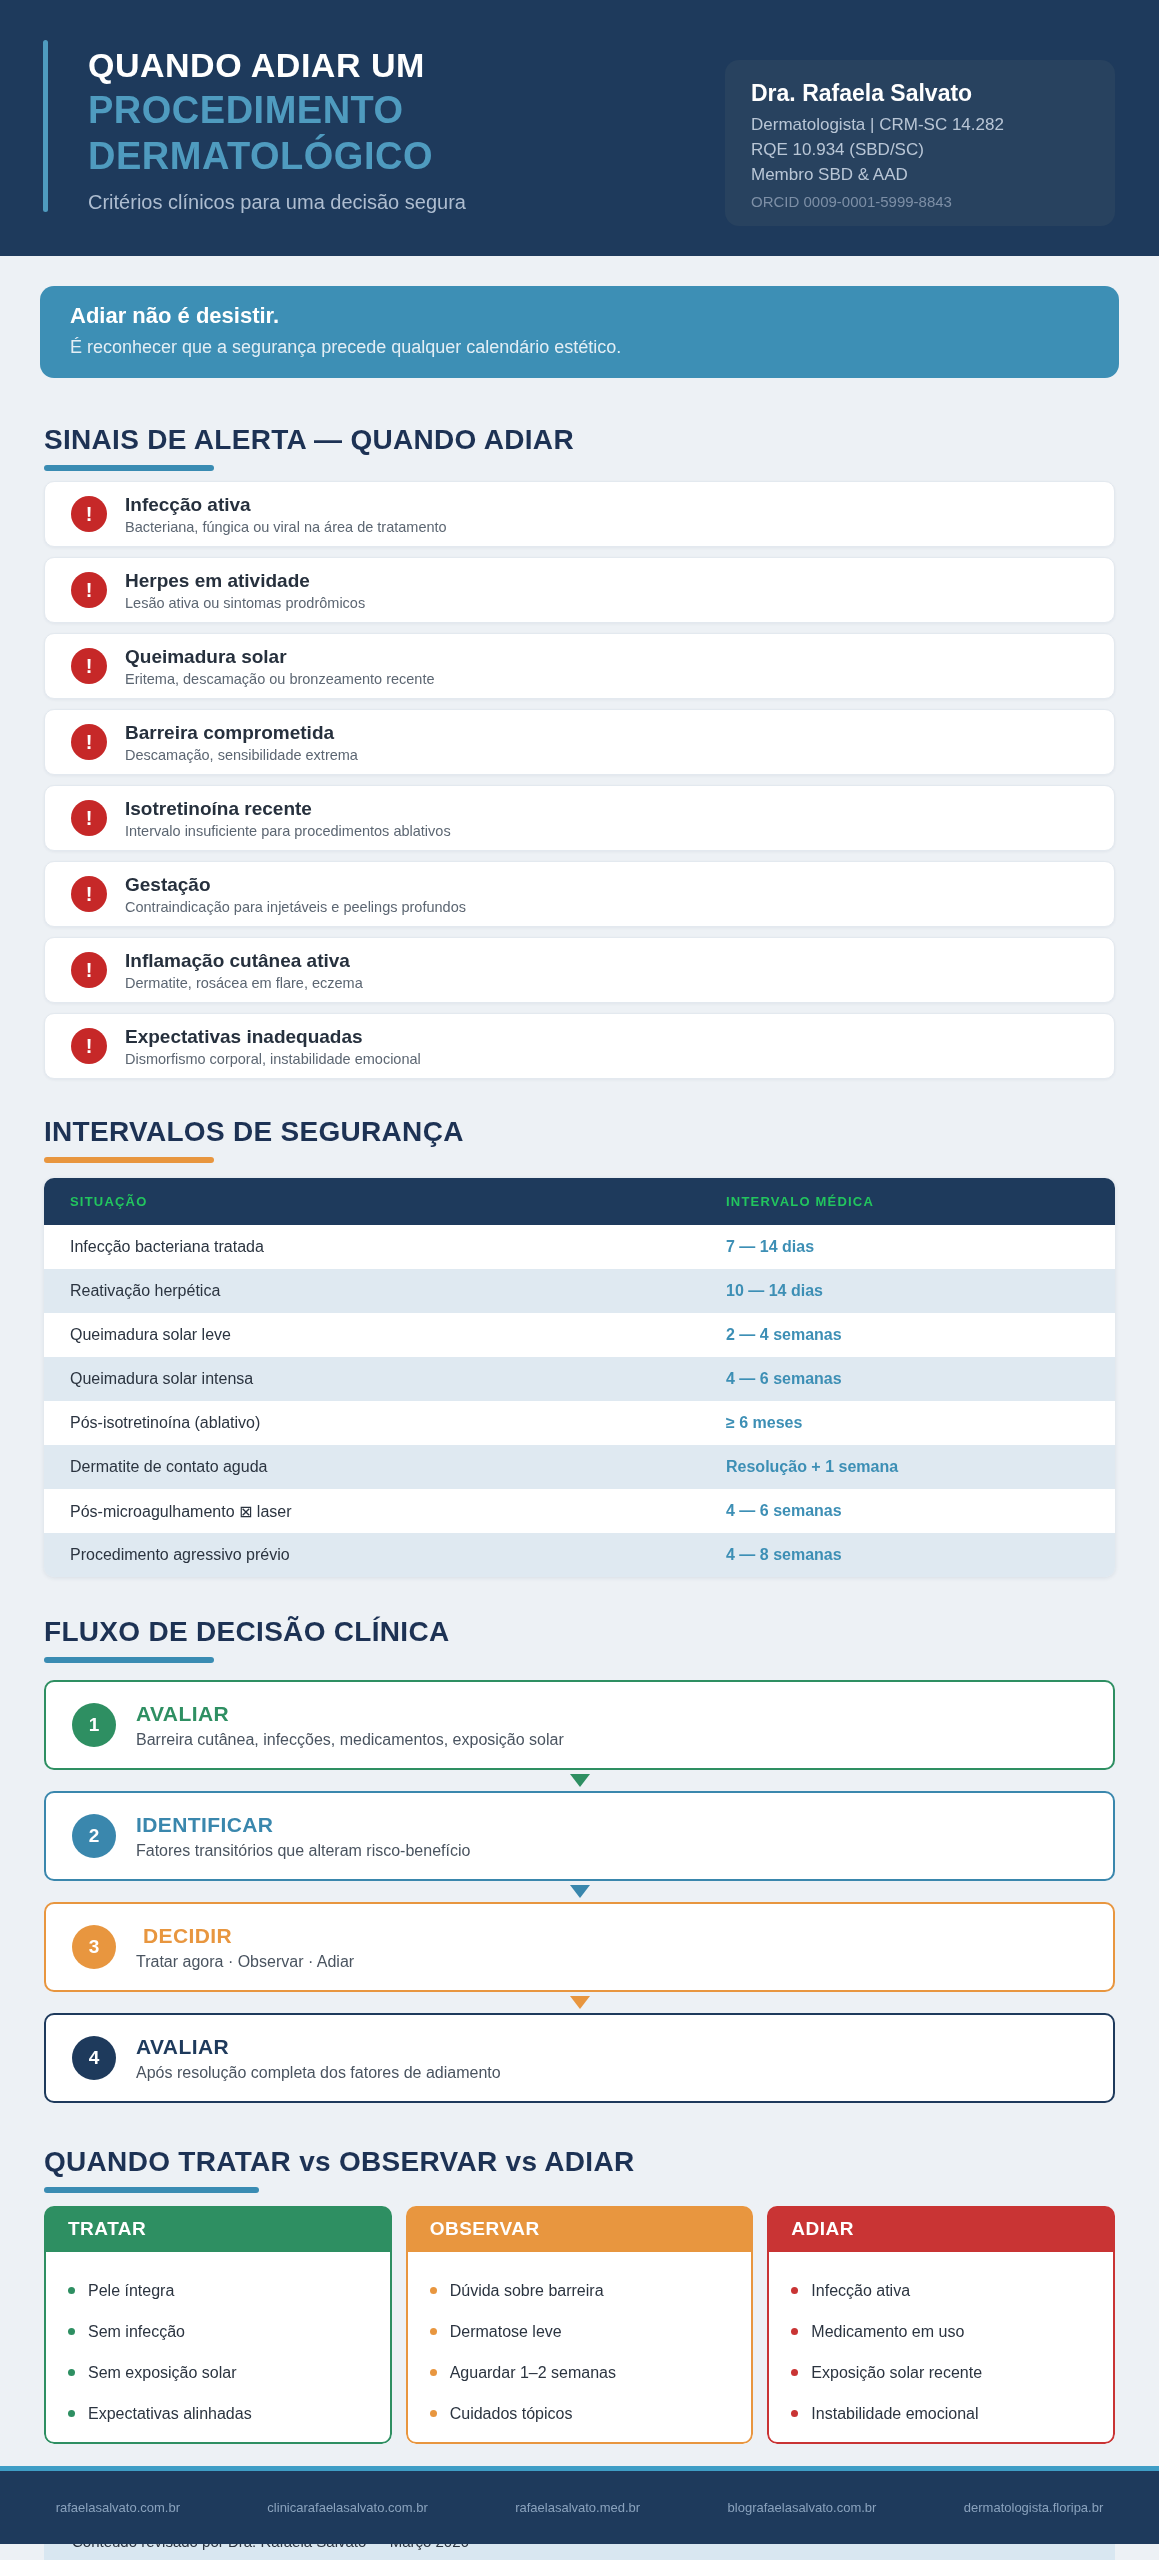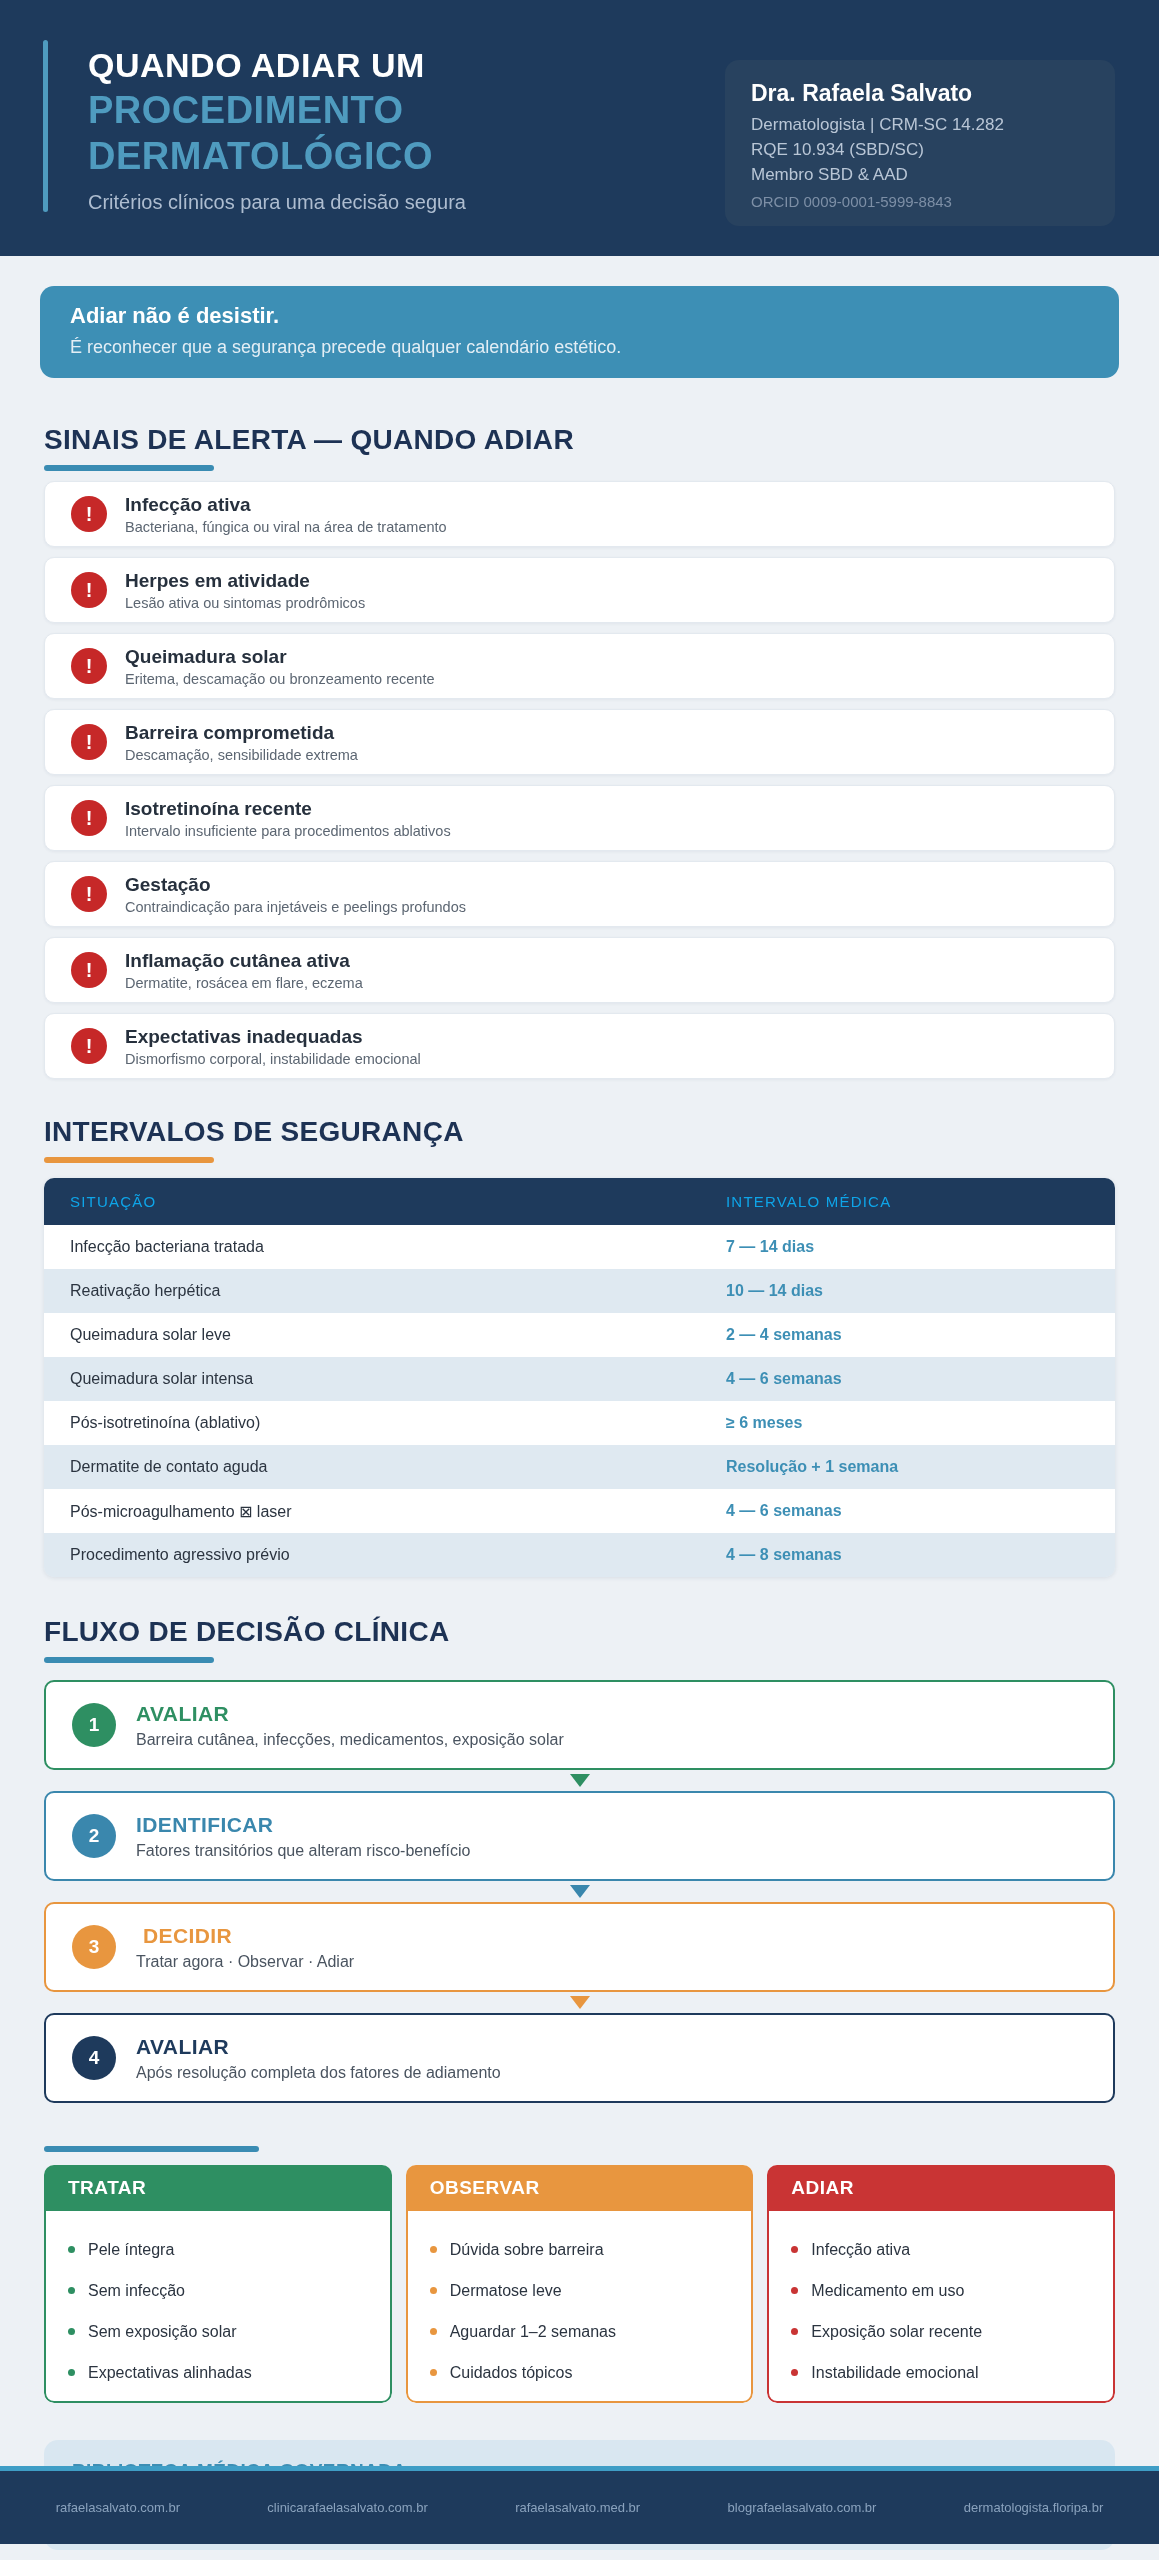--- a/index.html
+++ b/index.html
@@ -57,21 +57,21 @@
   .alert-desc{ color:#5c6672; font-size:14.5px; margin-top:3px;}
   
   .table{
     margin-top:15px; border-radius:10px; overflow:hidden;
     box-shadow:0 1px 4px rgba(30,58,92,.10);
   }
   .t-head{
     background:#1e3a5c; height:47px; display:grid; grid-template-columns:682px 1fr;
     align-items:center;
   }
-  .t-head span{ color:#0ea5e9; font-size:15px; font-weight:400; letter-spacing:1.2px; }
+  .t-head span{ color:#22c55e; font-size:13px; font-weight:700; letter-spacing:1.2px; }
   .t-row{
     display:grid; grid-template-columns:682px 1fr; align-items:center; height:44px;
     background:#ffffff;
   }
   .t-row:nth-child(odd){ background:#dfe9f1; }
   .t-cell1{ color:#2b3440; font-size:16px; padding-left:26px;}
   .t-cell2{ color:#3d8fb5; font-size:16px; font-weight:700;}
   .t-head span:first-child{ padding-left:26px;}
   
   .flow-card{
@@ -299,20 +299,21 @@
       <div class="flow-num bg-navy">4</div>
       <div>
           <div class="flow-title tx-navy">AVALIAR</div>
            <div class="flow-desc">Após resolução completa dos fatores de adiamento</div>
         </div>
     </div>
   </div>
 
   <div class="section">
     <div class="sec-head" style="margin-top:43px;">
+      <div class="sec-title">QUANDO TRATAR vs OBSERVAR vs ADIAR</div>
       <div class="sec-rule rule-blue" style="width:215px;"></div>
     </div>
     <div class="compare">
       <div class="col green">
         <div class="col-head bg-green">TRATAR</div>
         <div class="col-body">
           <div class="col-item">
               <span class="dot dot-green"></span>
               <span>Pele íntegra</span>
             </div>

